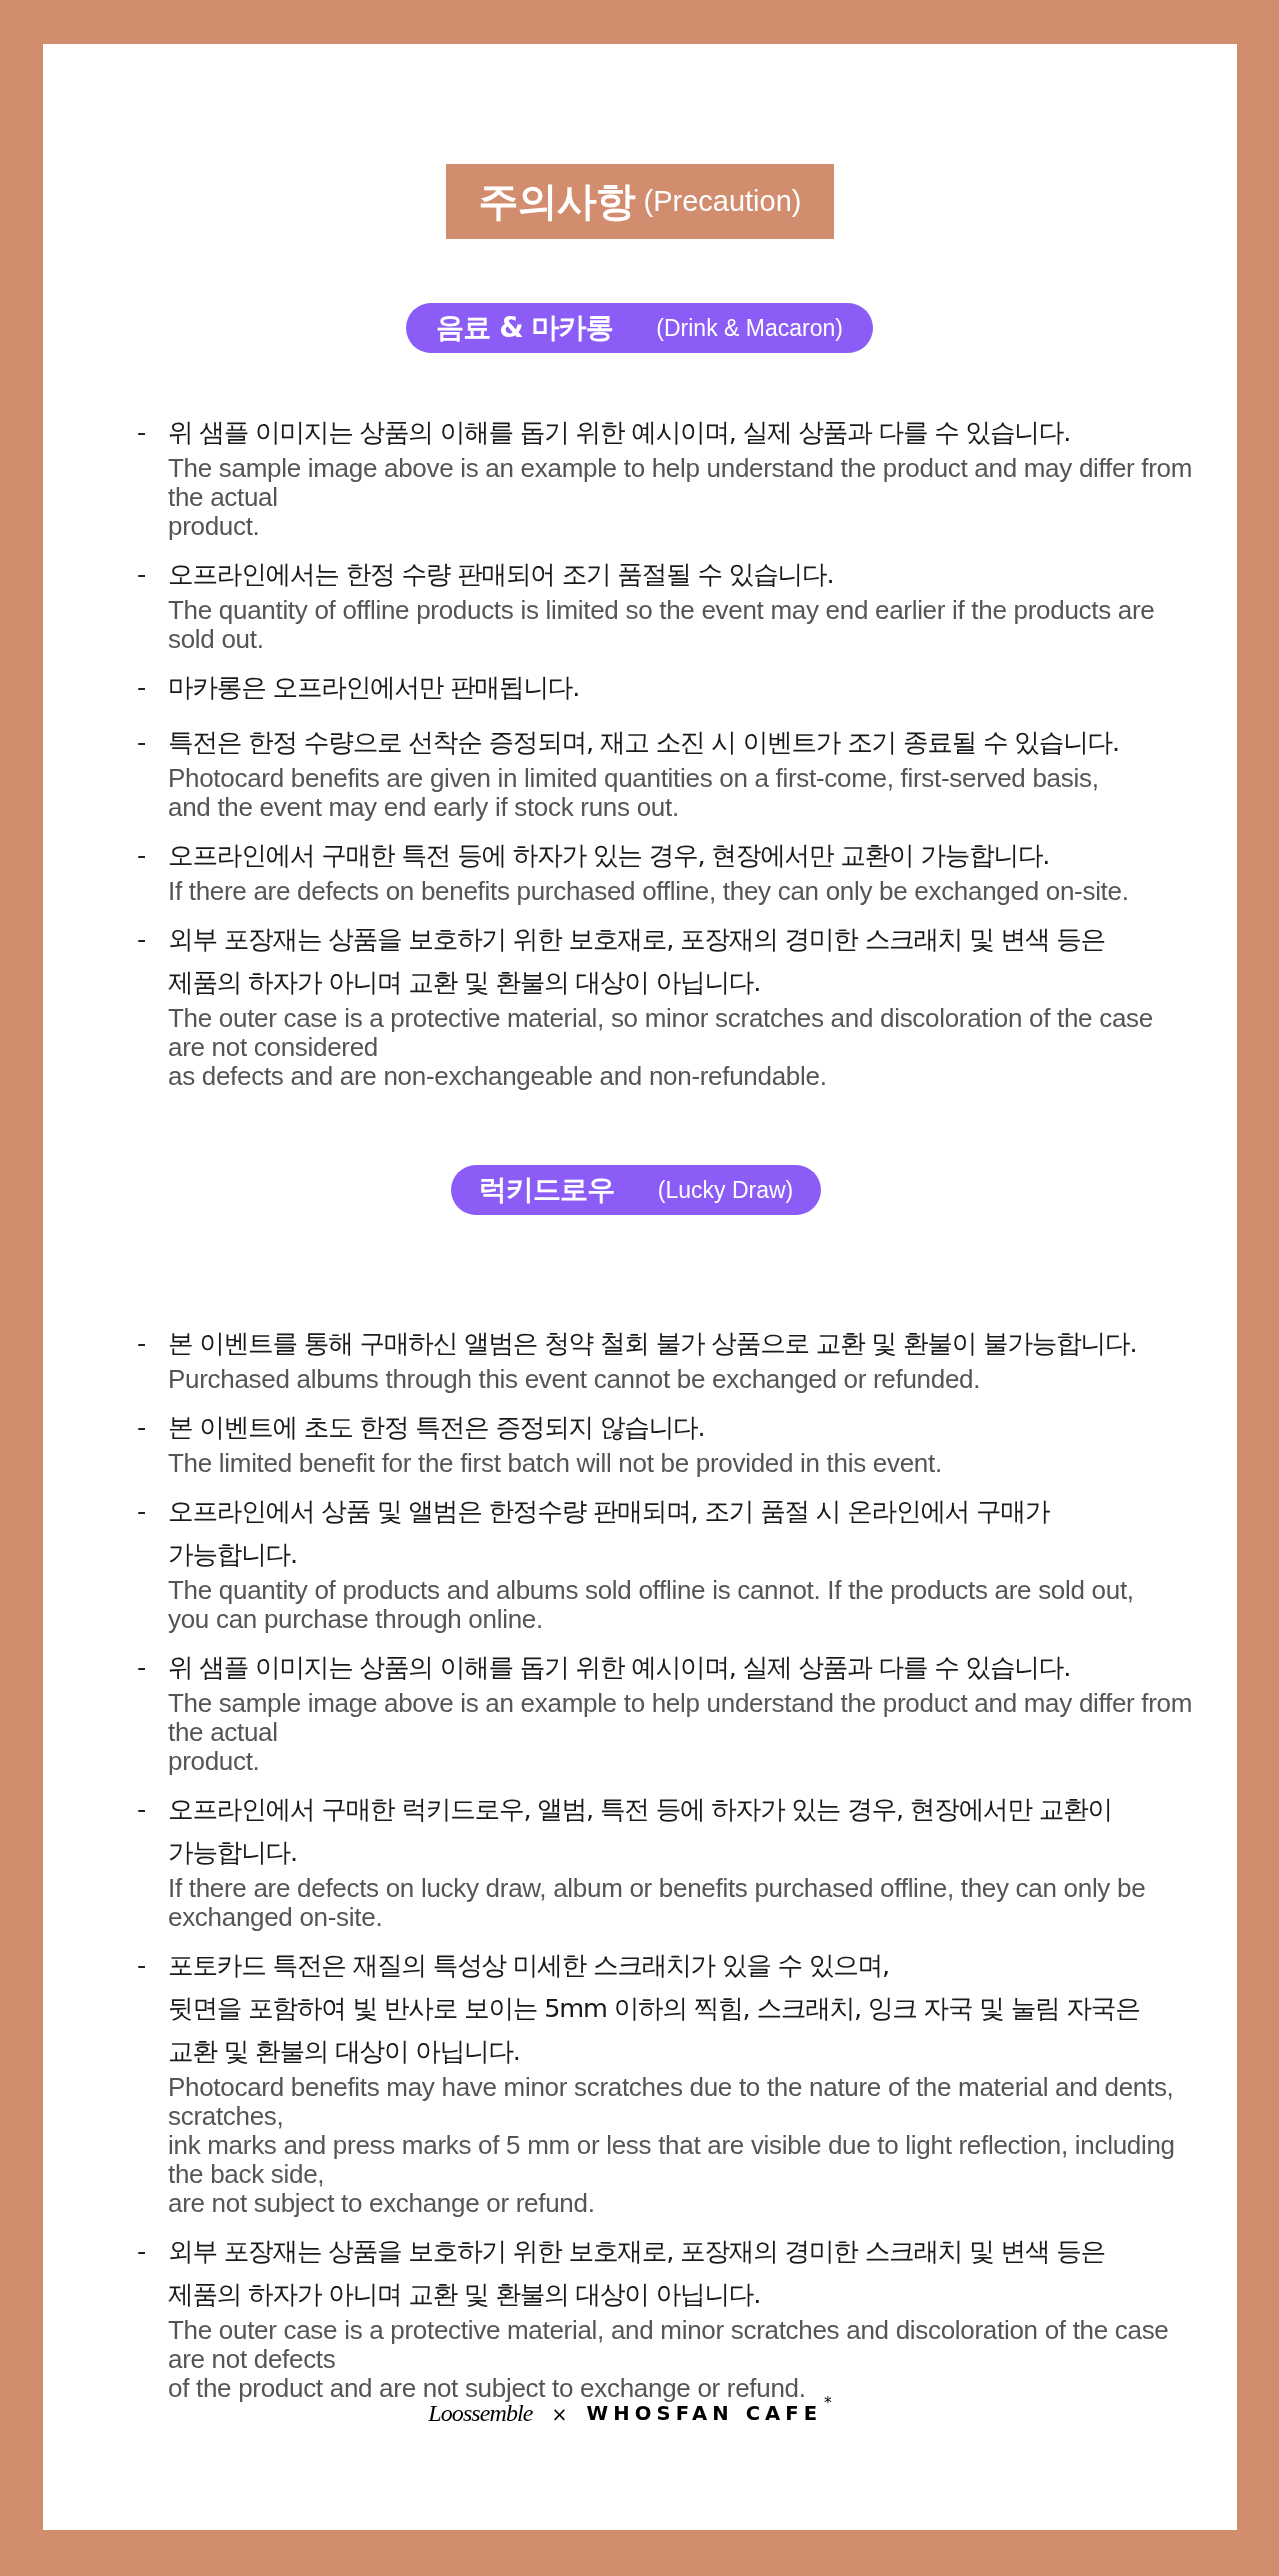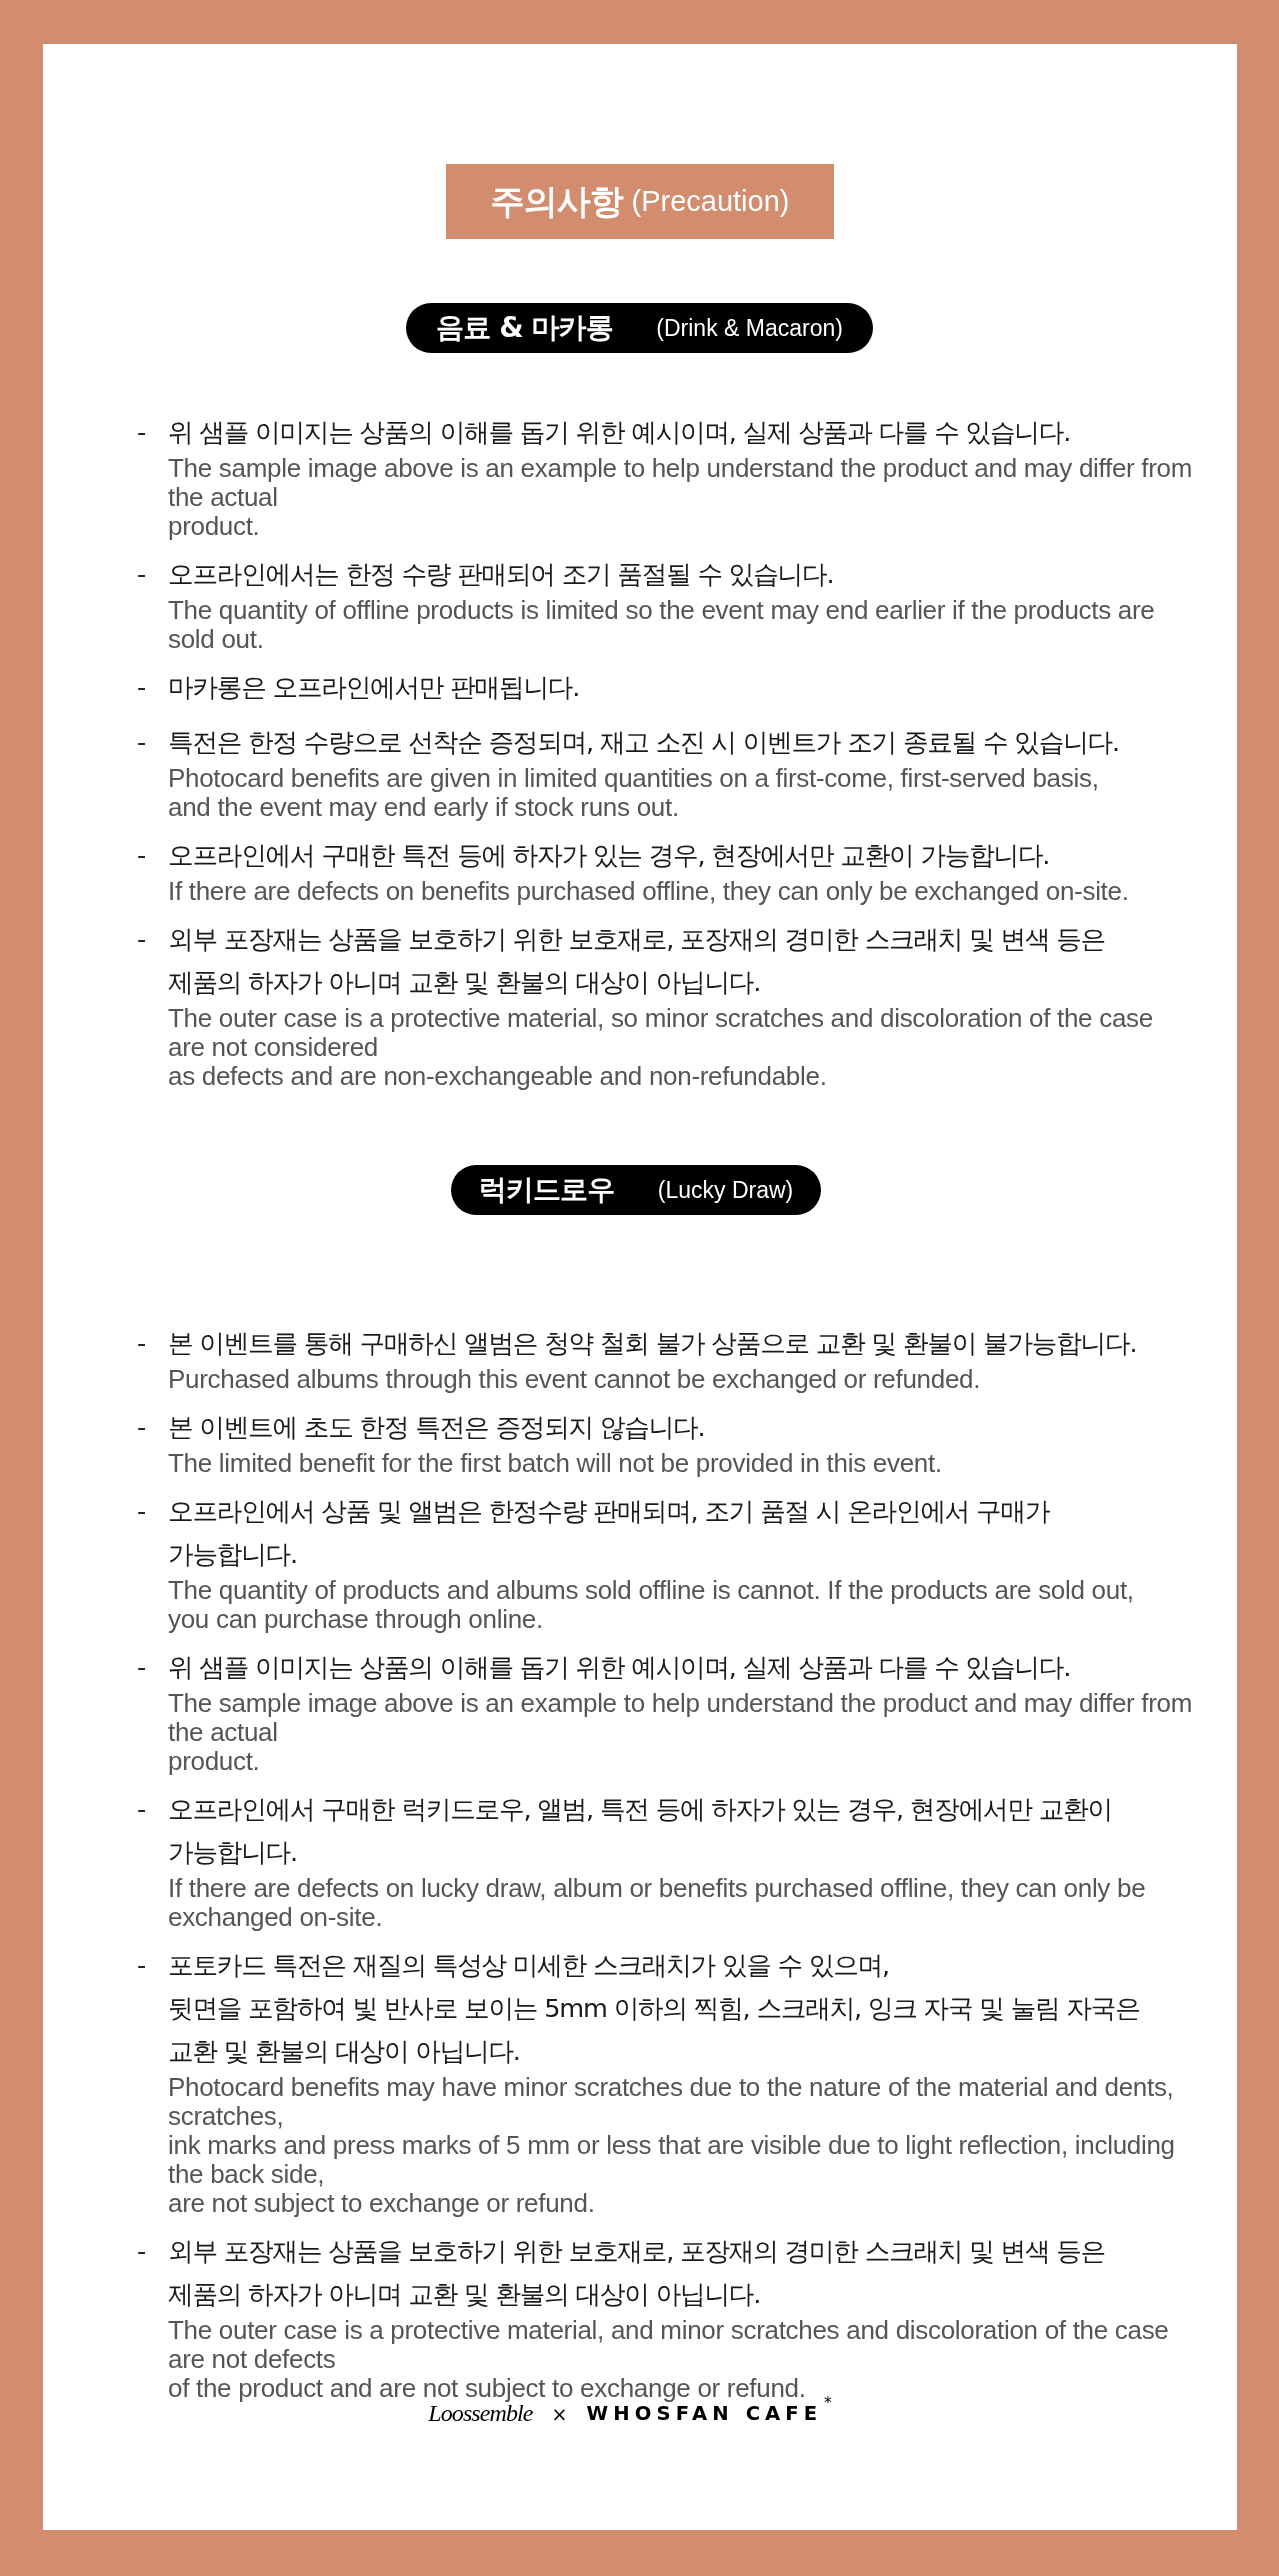--- a/index.html
+++ b/index.html
@@ -25,26 +25,26 @@
       top: 120px;
       width: 388px;
       height: 75px;
       background: #D28C6E;
       color: #FFFFFF;
       display: flex;
       align-items: center;
       justify-content: center;
       white-space: nowrap;
     }
-    .title-box .kr { font-size: 34px; font-weight: bold; letter-spacing: -0.9px; }
+    .title-box .kr { font-size: 40px; font-weight: bold; letter-spacing: -0.9px; }
     .title-box .en { font-size: 29px; margin-left: 8.5px; font-family: "Liberation Sans", sans-serif; }
     .pill {
       position: absolute;
       height: 50px;
-      background: #000000;
+      background: #8b5cf6;
       color: #FFFFFF;
       border-radius: 25.6px;
       display: flex;
       align-items: center;
       justify-content: center;
       white-space: nowrap;
       gap: 35px;
     }
     .pill .kr { font-size: 28px; font-weight: bold; letter-spacing: -0.9px; }
     .pill .en { font-size: 23px; margin-left: 8.5px; font-family: "Liberation Sans", sans-serif; }

